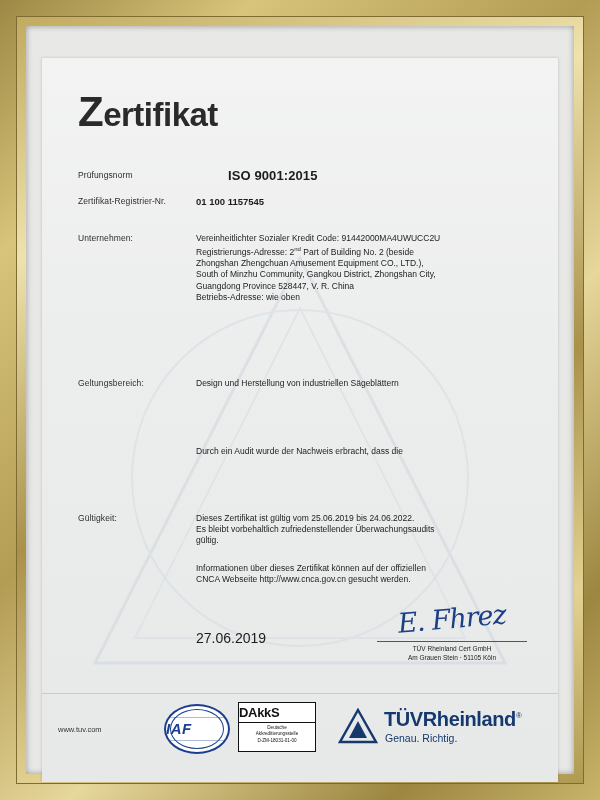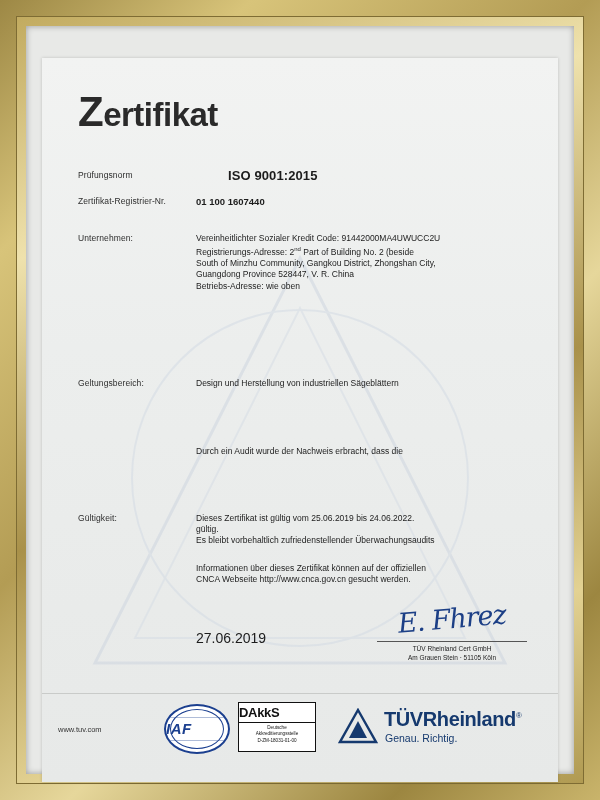--- a/index.html
+++ b/index.html
@@ -316,28 +316,29 @@
 
       <div class="doc-title"><span class="zed">Z</span><span>ertifikat</span></div>
 
       <div class="row" id="r-norm">
         <div class="label">Prüfungsnorm</div>
         <div class="value big">ISO 9001:2015</div>
       </div>
 
       <div class="row" id="r-regnr">
         <div class="label">Zertifikat-Registrier-Nr.</div>
-        <div class="value med">01 100 1607440</div>
+        <div class="value med">01 100 1157545</div>
       </div>
 
       <div class="row" id="r-company">
         <div class="label">Unternehmen:</div>
         <div class="value">
           <div>Vereinheitlichter Sozialer Kredit Code: 91442000MA4UWUCC2U</div>
           <div>Registrierungs-Adresse: 2<span class="sup">nd</span> Part of Building No. 2 (beside</div>
+          <div>Zhongshan Zhengchuan Amusement Equipment CO., LTD.),</div>
           <div>South of Minzhu Community, Gangkou District, Zhongshan City,</div>
           <div>Guangdong Province 528447, V. R. China</div>
           <div>Betriebs-Adresse: wie oben</div>
         </div>
       </div>
 
       <div class="row" id="r-scope">
         <div class="label">Geltungsbereich:</div>
         <div class="value">Design und Herstellung von industriellen Sägeblättern</div>
       </div>
@@ -345,22 +346,22 @@
       <div class="row" id="r-audit">
         <div class="value" style="left:118px;">
           <div>Durch ein Audit wurde der Nachweis erbracht, dass die</div>
         </div>
       </div>
 
       <div class="row" id="r-valid">
         <div class="label">Gültigkeit:</div>
         <div class="value">
           <div>Dieses Zertifikat ist gültig vom 25.06.2019 bis 24.06.2022.</div>
+          <div>Es bleibt vorbehaltlich zufriedenstellender Überwachungsaudits</div>
           <div>gültig.</div>
-          <div>Es bleibt vorbehaltlich zufriedenstellender Überwachungsaudits</div>
         </div>
       </div>
 
       <div class="row" id="r-info">
         <div class="value" style="left:118px;">
           <div>Informationen über dieses Zertifikat können auf der offiziellen</div>
           <div>CNCA Webseite http://www.cnca.gov.cn gesucht werden.</div>
         </div>
       </div>
 

